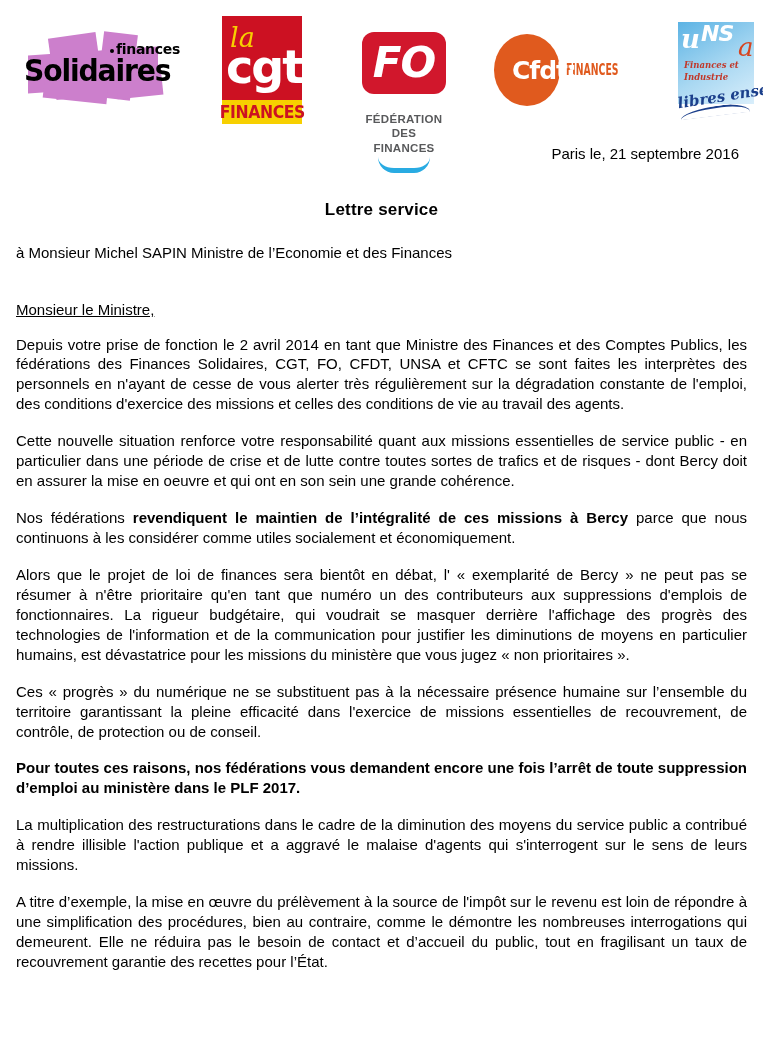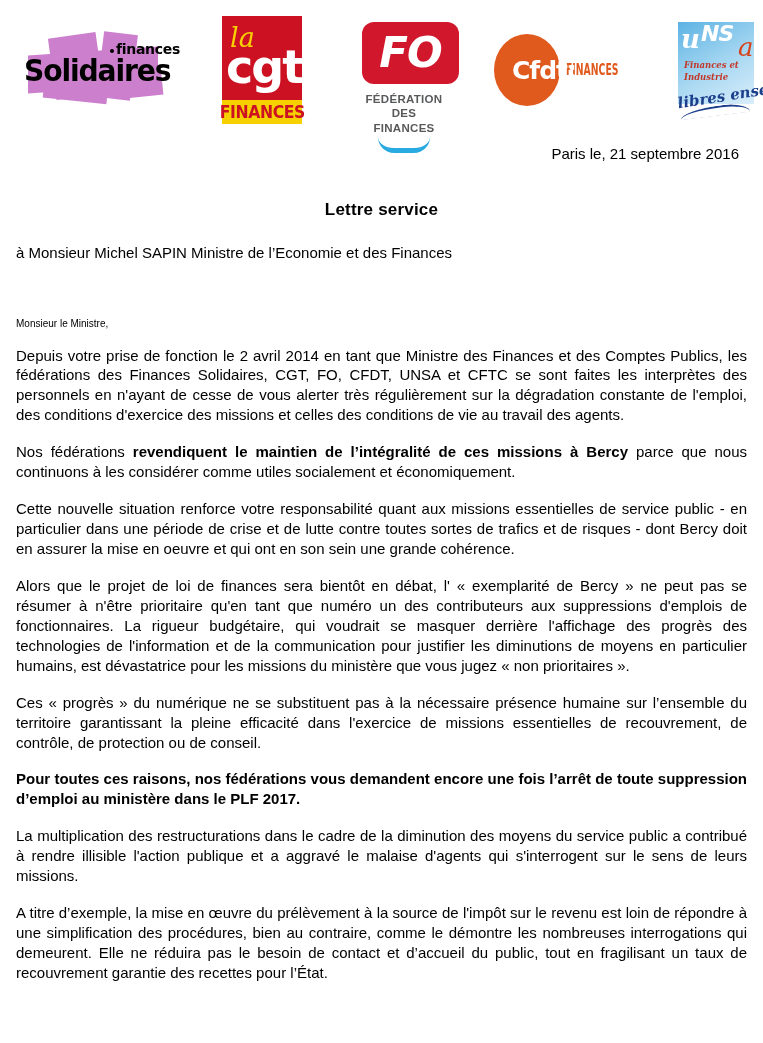--- a/index.html
+++ b/index.html
@@ -138,23 +138,23 @@
     transform: scaleX(0.92);
   }
 
   
   .logo-fo {
     width: 84px;
     height: 112px;
     text-align: center;
   }
   .fo-square {
-    width: 97px;
+    width: 84px;
     height: 62px;
-    margin: 8px auto;
+    margin: 18px auto;
     background: #d1172c;
     border-radius: 12px;
     display: flex;
     align-items: center;
     justify-content: center;
   }
   .fo-letters {
     font-family: "DejaVu Sans", sans-serif;
     font-weight: bold;
     font-style: italic;
@@ -364,23 +364,24 @@
     font-size: 17px;
     margin-top: 36px;
     letter-spacing: 0.2px;
   }
   .recipient {
     font-size: 15px;
     margin-top: 24px;
     padding-left: 2px;
   }
   .salutation {
-    font-size: 10px;
-    margin-top: 57px;
+    font-size: 15px;
+    margin-top: 40px;
     padding-left: 2px;
+    text-decoration: underline;
   }
   p.body-par {
     font-size: 15px;
     line-height: 1.33;
     text-align: justify;
     margin: 17px 0 0 0;
     padding: 0 2px;
   }
   p.body-par.bold {
     font-weight: bold;
@@ -465,22 +466,22 @@
   <div class="date-line">Paris le, 21 septembre 2016</div>
 
   <div class="letter-title">Lettre service</div>
 
   <div class="recipient">à Monsieur  Michel SAPIN Ministre de l’Economie et des Finances</div>
 
   <div class="salutation">Monsieur le Ministre,</div>
 
   <div id="body-paragraphs">
       <p class="body-par">Depuis votre prise de fonction le 2 avril 2014 en tant que Ministre des Finances et des Comptes Publics, les fédérations des Finances Solidaires, CGT, FO, CFDT, UNSA et CFTC se sont faites les interprètes des personnels en n'ayant de cesse de vous alerter très régulièrement sur la dégradation constante de l'emploi, des conditions d'exercice des missions et celles des conditions de vie au travail des agents.</p>
+      <p class="body-par">Cette nouvelle situation renforce votre responsabilité quant aux missions essentielles de service public - en particulier dans une période de crise et de lutte contre toutes sortes de trafics et de risques - dont Bercy doit en assurer la mise en oeuvre et qui ont en son sein une grande cohérence.</p>
       <p class="body-par"><span>Nos fédérations </span><b>revendiquent le maintien de l’intégralité de ces missions à Bercy</b><span> parce que nous continuons à les considérer comme utiles socialement et économiquement.</span></p>
-      <p class="body-par">Cette nouvelle situation renforce votre responsabilité quant aux missions essentielles de service public - en particulier dans une période de crise et de lutte contre toutes sortes de trafics et de risques - dont Bercy doit en assurer la mise en oeuvre et qui ont en son sein une grande cohérence.</p>
       <p class="body-par"> Alors que le projet de loi de finances sera bientôt en débat, l' « exemplarité de Bercy » ne peut pas se résumer à n'être prioritaire qu'en tant que numéro un des contributeurs aux suppressions d'emplois de fonctionnaires. La rigueur budgétaire, qui voudrait se masquer derrière l'affichage des progrès des technologies de l'information et de la communication pour justifier les diminutions de moyens en particulier humains, est dévastatrice pour les missions du ministère  que vous jugez « non prioritaires ».</p>
       <p class="body-par">Ces « progrès » du numérique ne se substituent pas à la nécessaire présence humaine sur l’ensemble du territoire garantissant la pleine efficacité dans l'exercice de missions essentielles de recouvrement, de contrôle, de protection ou de conseil.</p>
       <p class="body-par bold">Pour toutes ces raisons, nos fédérations vous demandent encore une fois l’arrêt de toute suppression d’emploi au ministère dans le PLF 2017.</p>
       <p class="body-par">La multiplication des restructurations dans le cadre de la diminution des moyens du service public a contribué à rendre illisible l'action publique et a aggravé le malaise d'agents qui s'interrogent sur le sens de leurs missions.</p>
       <p class="body-par">A titre d’exemple, la mise en œuvre du prélèvement à la source de l'impôt sur le revenu est loin de répondre à une simplification des procédures, bien au contraire, comme le démontre les nombreuses interrogations qui demeurent. Elle ne réduira pas le besoin de contact et d’accueil du public, tout en fragilisant  un taux de recouvrement garantie des recettes pour l’État.</p>
     </div>
 
 </div>
 
 </body></html>

